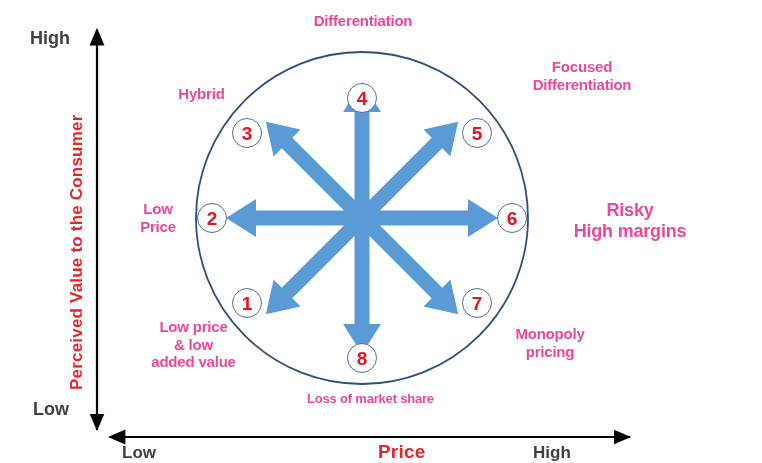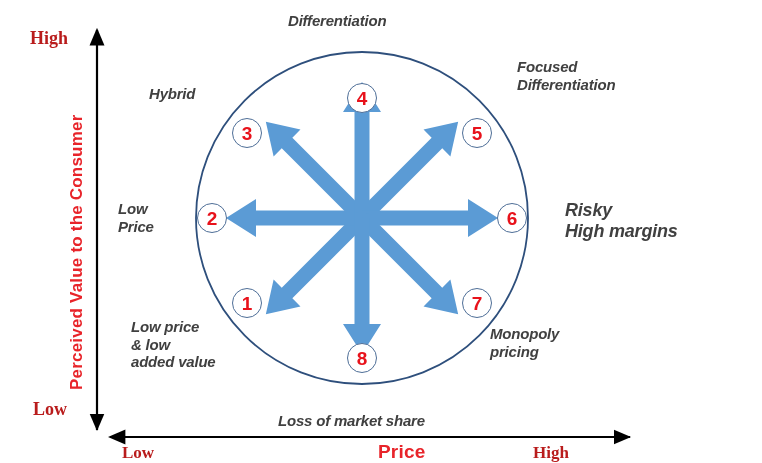--- a/index.html
+++ b/index.html
@@ -14,38 +14,38 @@
   }
   #stage {
     position: absolute;
     left: 0; top: 0;
     width: 762px; height: 463px;
   }
   .lbl {
     position: absolute;
     font-family: "Liberation Sans", sans-serif;
     font-weight: bold;
-    color: #404040;
+    color: #ec4899;
     line-height: 1.18;
+    text-align: center;
     white-space: pre-line;
     letter-spacing: -0.2px;
-    font-style: italic;
   }
   .axis-title {
     position: absolute;
     font-family: "Liberation Sans", sans-serif;
     font-weight: bold;
     color: #E8242A;
     letter-spacing: 0.2px;
   }
   .axis-end {
     position: absolute;
-    font-family: Liberation Serif, serif;
+    font-family: Liberation Sans, sans-serif;
     font-weight: bold;
-    color: #b91c1c;
+    color: #404040;
   }
   .num {
     position: absolute;
     width: 30px; height: 30px;
     border-radius: 50%;
     background: #ffffff;
     border: 1.3px solid #4E6E97;
     color: #E8121B;
     font-family: "Liberation Sans", sans-serif;
     font-weight: bold;
@@ -120,21 +120,21 @@
       <div class="lbl" style="left: 118px; top: 200px; width: 80px; font-size: 15px;">Low
 Price</div>
       <div class="lbl" style="left: 149px; top: 85px; width: 105px; font-size: 15px;">Hybrid</div>
       <div class="lbl" style="left: 288px; top: 12px; width: 150px; font-size: 15px;">Differentiation</div>
       <div class="lbl" style="left: 517px; top: 58px; width: 130px; font-size: 15px;">Focused
 Differentiation</div>
       <div class="lbl" style="left: 565px; top: 200px; width: 130px; font-size: 18px;">Risky
 High margins</div>
       <div class="lbl" style="left: 490px; top: 325px; width: 120px; font-size: 15px;">Monopoly
 pricing</div>
-      <div class="lbl" style="left: 278px; top: 412px; width: 185px; font-size: 15px;">Loss of market share</div>
+      <div class="lbl" style="left: 278px; top: 391px; width: 185px; font-size: 13px;">Loss of market share</div>
     </div>
 
   <div class="axis-end" style="left:30px; top:28px; font-size:18px;">High</div>
 
   <div class="axis-end" style="left:33px; top:399px; font-size:18px;">Low</div>
 
   <div class="axis-title vaxis-label" style="left:67px; top:390px;">Perceived Value to the Consumer</div>
 
   <div class="axis-end" style="left:122px; top:443px; font-size:17px;">Low</div>
 

